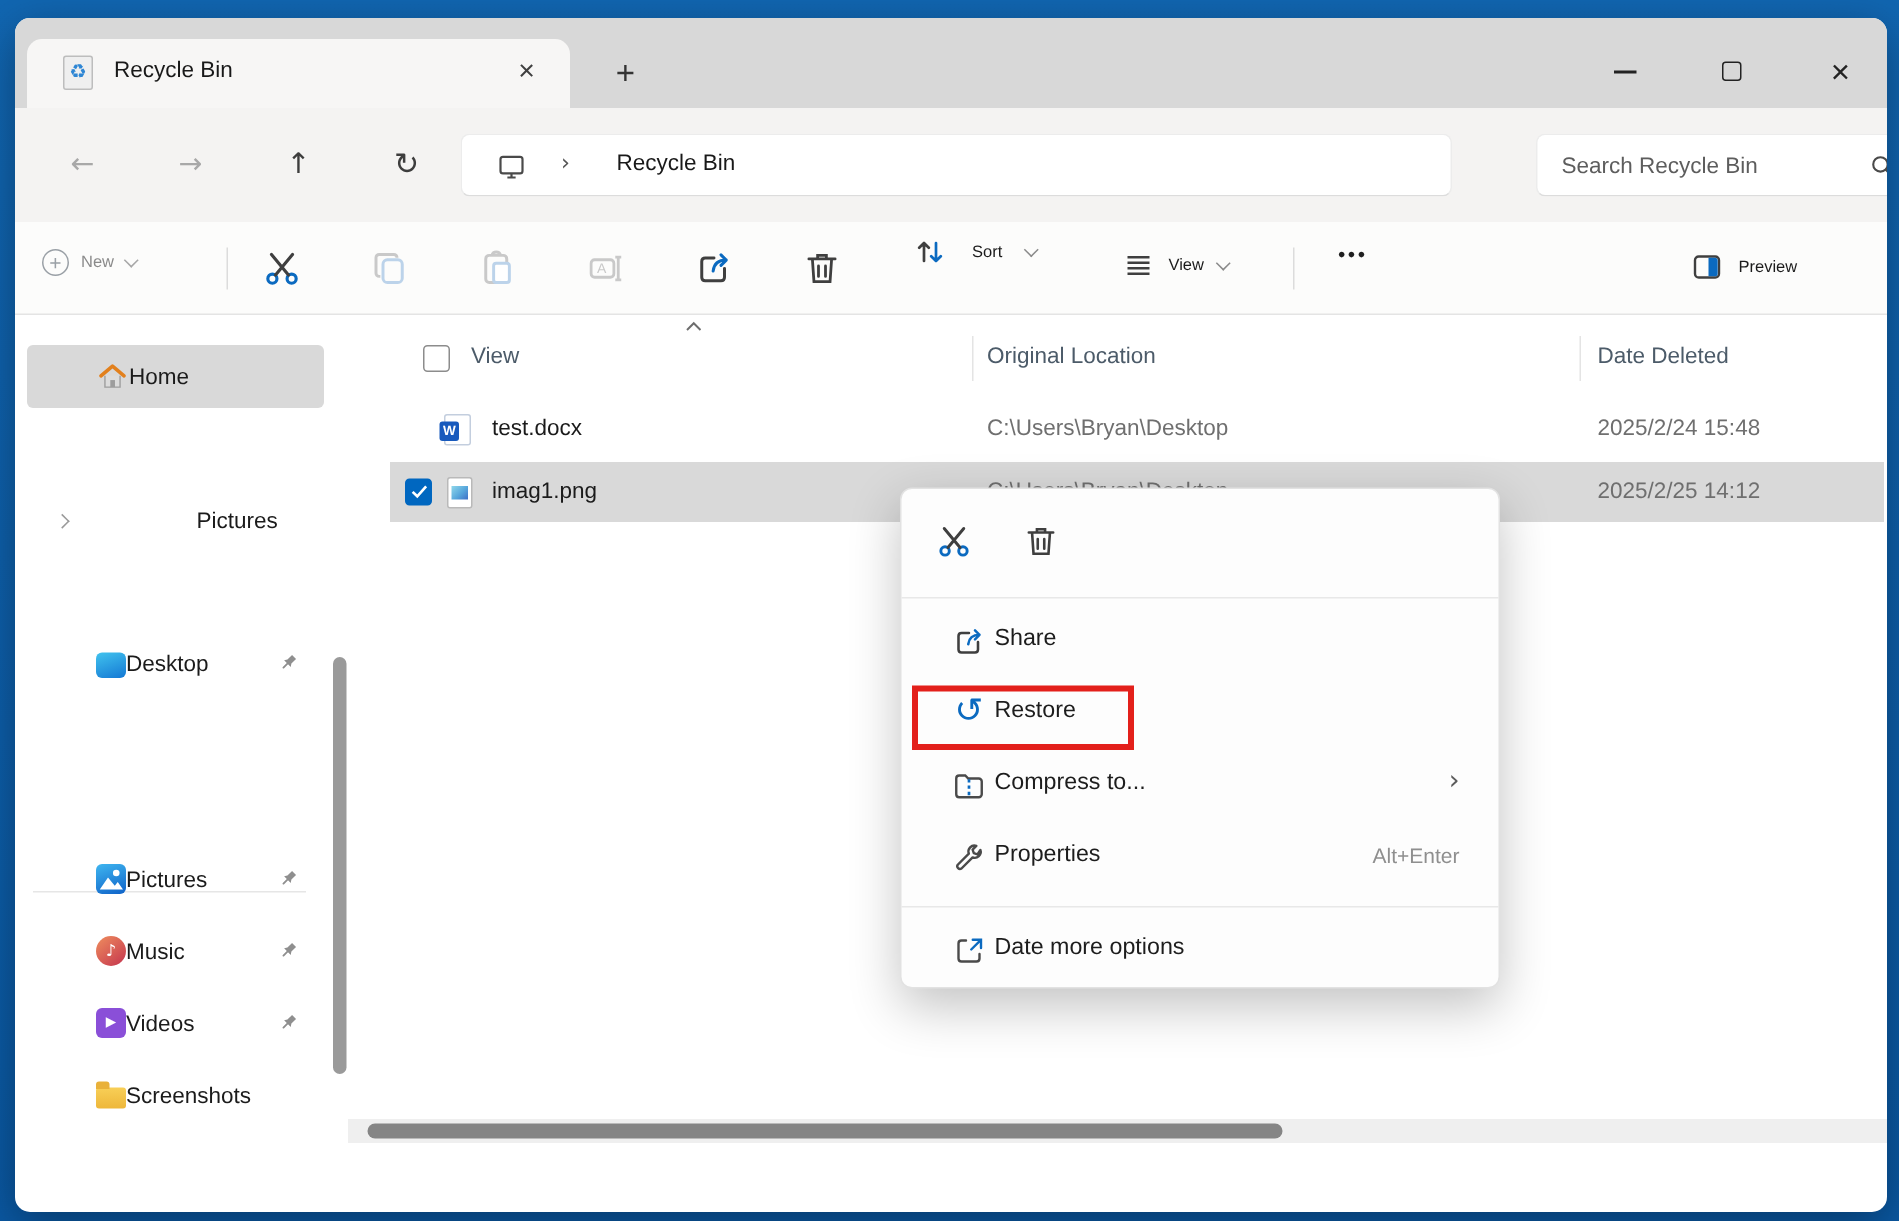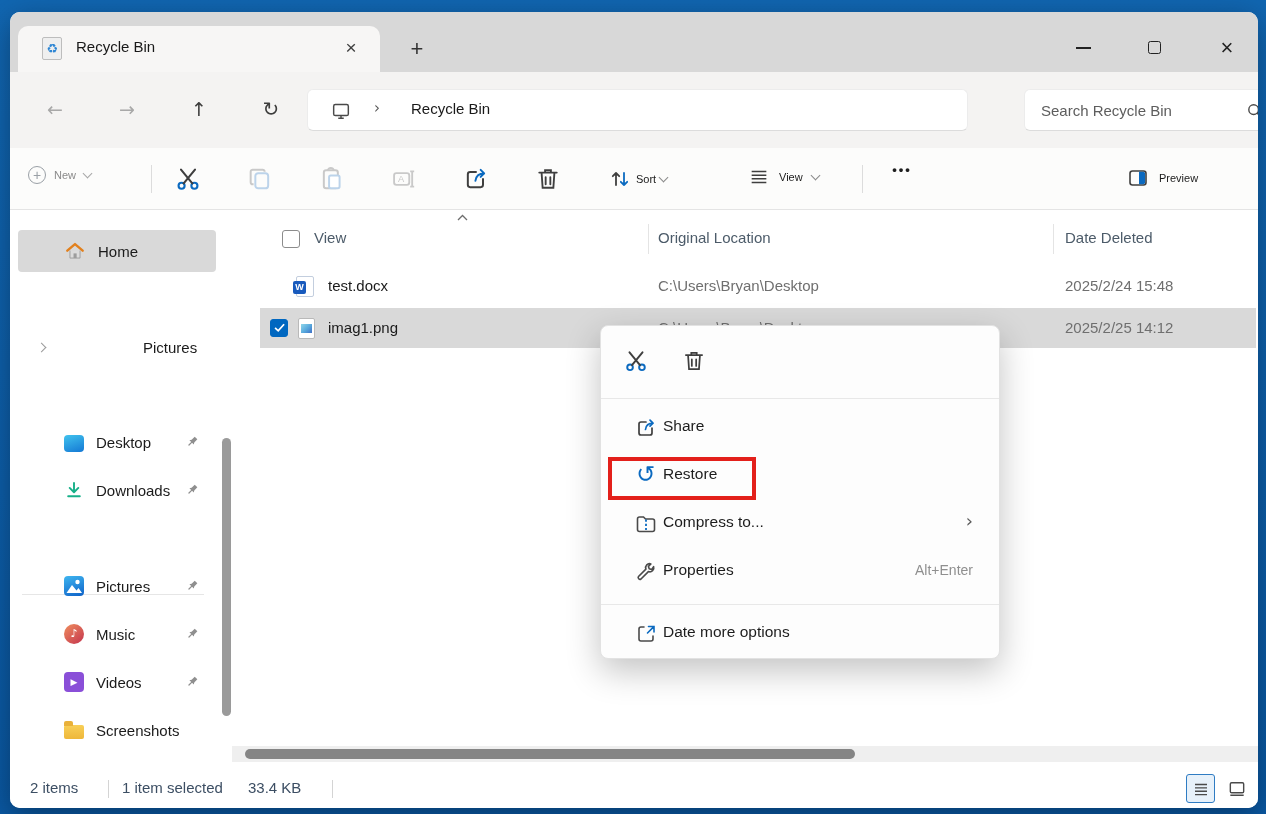--- a/index.html
+++ b/index.html
@@ -45,21 +45,21 @@
              border-bottom:1px solid #e4e4e4; }
   .tb-sep { position:absolute; top:17px; height:28px; border-left:1px solid #dcdcdc; }
   .tb-ico { position:absolute; top:17px; width:28px; height:28px; }
   .tb-label { font-size:11px; color:#1b1b1b; }
   .chev { display:inline-block; width:7px; height:7px; border-right:1.6px solid #8a8a8a;
           border-bottom:1.6px solid #8a8a8a; transform:rotate(45deg); }
   .chev-r { transform:rotate(-45deg); }
   
   .sidebar { position:absolute; left:0; top:198px; width:222px; height:560px; background:#fff; }
   .sb-item { position:absolute; left:8px; width:198px; height:42px; border-radius:4px;
-             display:flex; align-items:center; padding-left:46px; gap:12px; }
+             display:flex; align-items:center; padding-left:46px; }
   .sb-item.sel { background:#d9d9d9; }
   .sb-label { font-size:15px; color:#1b1b1b; }
   .sb-pin { position:absolute; right:16px; top:13px; }
   .sb-scroll { position:absolute; left:212px; top:228px; width:9px; height:278px; background:#9a9a9a; border-radius:5px; }
   .sb-div { position:absolute; left:12px; top:384px; width:182px; border-top:1px solid #e6e6e6; }
   
   .main { position:absolute; left:222px; top:198px; width:1026px; height:560px; background:#fff; }
   .hdr-txt { position:absolute; top:19px; font-size:15px; color:#4c5b69; }
   .col-sep { position:absolute; top:14px; height:30px; border-left:1px solid #e4e4e4; }
   .cell { position:absolute; font-size:15px; white-space:nowrap; }
@@ -188,21 +188,21 @@
           <path d="M12 6H7c-1.2 0-2 .8-2 2v9c0 1.2.8 2 2 2h9c1.2 0 2-.8 2-2v-5" fill="none" stroke="#3f3f3f" stroke-width="1.7" stroke-linecap="round"></path>
           <path d="M11.5 13.5c.5-4.2 3.2-6.3 7.5-6.3M19 7.2l-3-3M19 7.2l-3 3" fill="none" stroke="#0b6ac0" stroke-width="1.7" stroke-linecap="round" stroke-linejoin="round"></path>
         </svg>
       </div>
       <div class="tb-ico" style="left:524px;">
         <svg width="28" height="28" viewBox="0 0 24 24">
           <path d="M4.5 6.5h15M9.5 6V4.5h5V6M6.5 6.5l.9 13h9.2l.9-13M10 10.5v6M14 10.5v6" fill="none" stroke="#3f3f3f" stroke-width="1.6" stroke-linecap="round"></path>
         </svg>
       </div>
 
-      <div class="abs" style="left:598px;top:19px;display:flex;align-items:center;gap:4px;text-align:center;">
+      <div class="abs" style="left:598px;top:8px;display:flex;align-items:center;gap:16px;text-align:center;">
         <svg width="24" height="24" viewBox="0 0 24 24">
           <path d="M8 18V6M8 6 4.8 9.2M8 6l3.2 3.2" stroke="#3f3f3f" stroke-width="1.8" fill="none" stroke-linecap="round" stroke-linejoin="round"></path>
           <path d="M16 6v12m0 0-3.2-3.2M16 18l3.2-3.2" stroke="#0b6ac0" stroke-width="1.8" fill="none" stroke-linecap="round" stroke-linejoin="round"></path>
         </svg>
         <span class="tb-label">Sort</span>
         <span class="chev" style="margin-top:-4px;"></span>
       </div>
 
       <div class="abs" style="left:738px;top:18px;display:flex;align-items:center;gap:9px;">
         <svg width="22" height="22" viewBox="0 0 24 24">
@@ -235,32 +235,20 @@
       </div>
       <div class="sb-item" style="top:116px;padding-left:20px;">
         <span class="chev chev-r" style="border-color:#9a9a9a;"></span>
         <span class="sb-label" style="margin-left:86px;">Pictures</span>
       </div>
       <div class="sb-div"></div>
 
       <div class="sb-item" style="top:211px;">
         <div class="grad-sq" style="width:20px;height:17px;background:linear-gradient(160deg,#41c3ee,#1478d4);margin-top:2px;"></div>
         <span class="sb-label">Desktop</span>
-        <svg class="sb-pin" width="15" height="15" viewBox="0 0 24 24">
-          <g fill="#8f8f8f" transform="rotate(45 12 12)">
-              <path d="M9 4h6v7l2 3H7l2-3z"></path>
-              <rect x="11" y="13" width="2" height="8" rx="1"></rect>
-            </g>
-        </svg>
-      </div>
-      <div class="sb-item" style="top:259px;">
-        <svg width="20" height="20" viewBox="0 0 24 24">
-          <path d="M12 3.5v10.5M6.8 9.5l5.2 5.2 5.2-5.2M5 19.5h14" fill="none" stroke="#17b089" stroke-width="2.3" stroke-linecap="round" stroke-linejoin="round"></path>
-        </svg>
-        <span class="sb-label">Downloads</span>
         <svg class="sb-pin" width="15" height="15" viewBox="0 0 24 24">
           <g fill="#8f8f8f" transform="rotate(45 12 12)">
               <path d="M9 4h6v7l2 3H7l2-3z"></path>
               <rect x="11" y="13" width="2" height="8" rx="1"></rect>
             </g>
         </svg>
       </div>
       <div class="sb-item" style="top:355px;">
         <div class="grad-sq" style="width:20px;height:20px;background:linear-gradient(160deg,#3fb6f0,#0f62c8);position:relative;">
           <svg width="20" height="20" viewBox="0 0 20 20" style="position:absolute;left:0;top:0;">
@@ -337,38 +325,20 @@
         <div class="cell c-dark" style="left:96px;top:109px;">imag1.png</div>
         <div class="cell c-gray" style="left:426px;top:109px;">C:\Users\Bryan\Desktop</div>
         <div class="cell c-gray" style="left:833px;top:109px;">2025/2/25 14:12</div>
       </div>
 
       <div class="hscroll-track">
         <div class="hscroll-thumb"></div>
       </div>
     </div>
 
-    <div class="statusbar">
-      <div class="st-txt" style="left:20px;">2 items</div>
-      <div class="st-sep" style="left:98px;"></div>
-      <div class="st-txt" style="left:112px;">1 item selected</div>
-      <div class="st-txt" style="left:238px;">33.4 KB</div>
-      <div class="st-sep" style="left:322px;"></div>
-      <div class="view-btn active" style="left:1176px;">
-        <svg width="18" height="18" viewBox="0 0 24 24">
-          <path d="M4 6h16M4 10.5h16M4 15h16M4 19.5h16" stroke="#4a4a4a" stroke-width="1.7"></path>
-        </svg>
-      </div>
-      <div class="view-btn" style="left:1212px;">
-        <svg width="20" height="20" viewBox="0 0 24 24">
-          <rect x="4" y="4.5" width="16" height="12" rx="1.5" fill="none" stroke="#4a4a4a" stroke-width="1.7"></rect>
-          <path d="M4 19.5h16" stroke="#4a4a4a" stroke-width="1.7"></path>
-        </svg>
-      </div>
-    </div>
   </div>
 
   <div class="cmenu">
     <div class="abs" style="left:22px;top:22px;width:26px;height:26px;">
       <svg width="26" height="26" viewBox="0 0 24 24">
         <circle cx="6.5" cy="17.8" r="2.6" fill="none" stroke="#0b6ac0" stroke-width="1.8"></circle>
         <circle cx="17.5" cy="17.8" r="2.6" fill="none" stroke="#0b6ac0" stroke-width="1.8"></circle>
         <path d="M8.3 15.7 18 4M15.7 15.7 6 4" stroke="#3f3f3f" stroke-width="1.8" stroke-linecap="round" fill="none"></path>
       </svg>
     </div>

